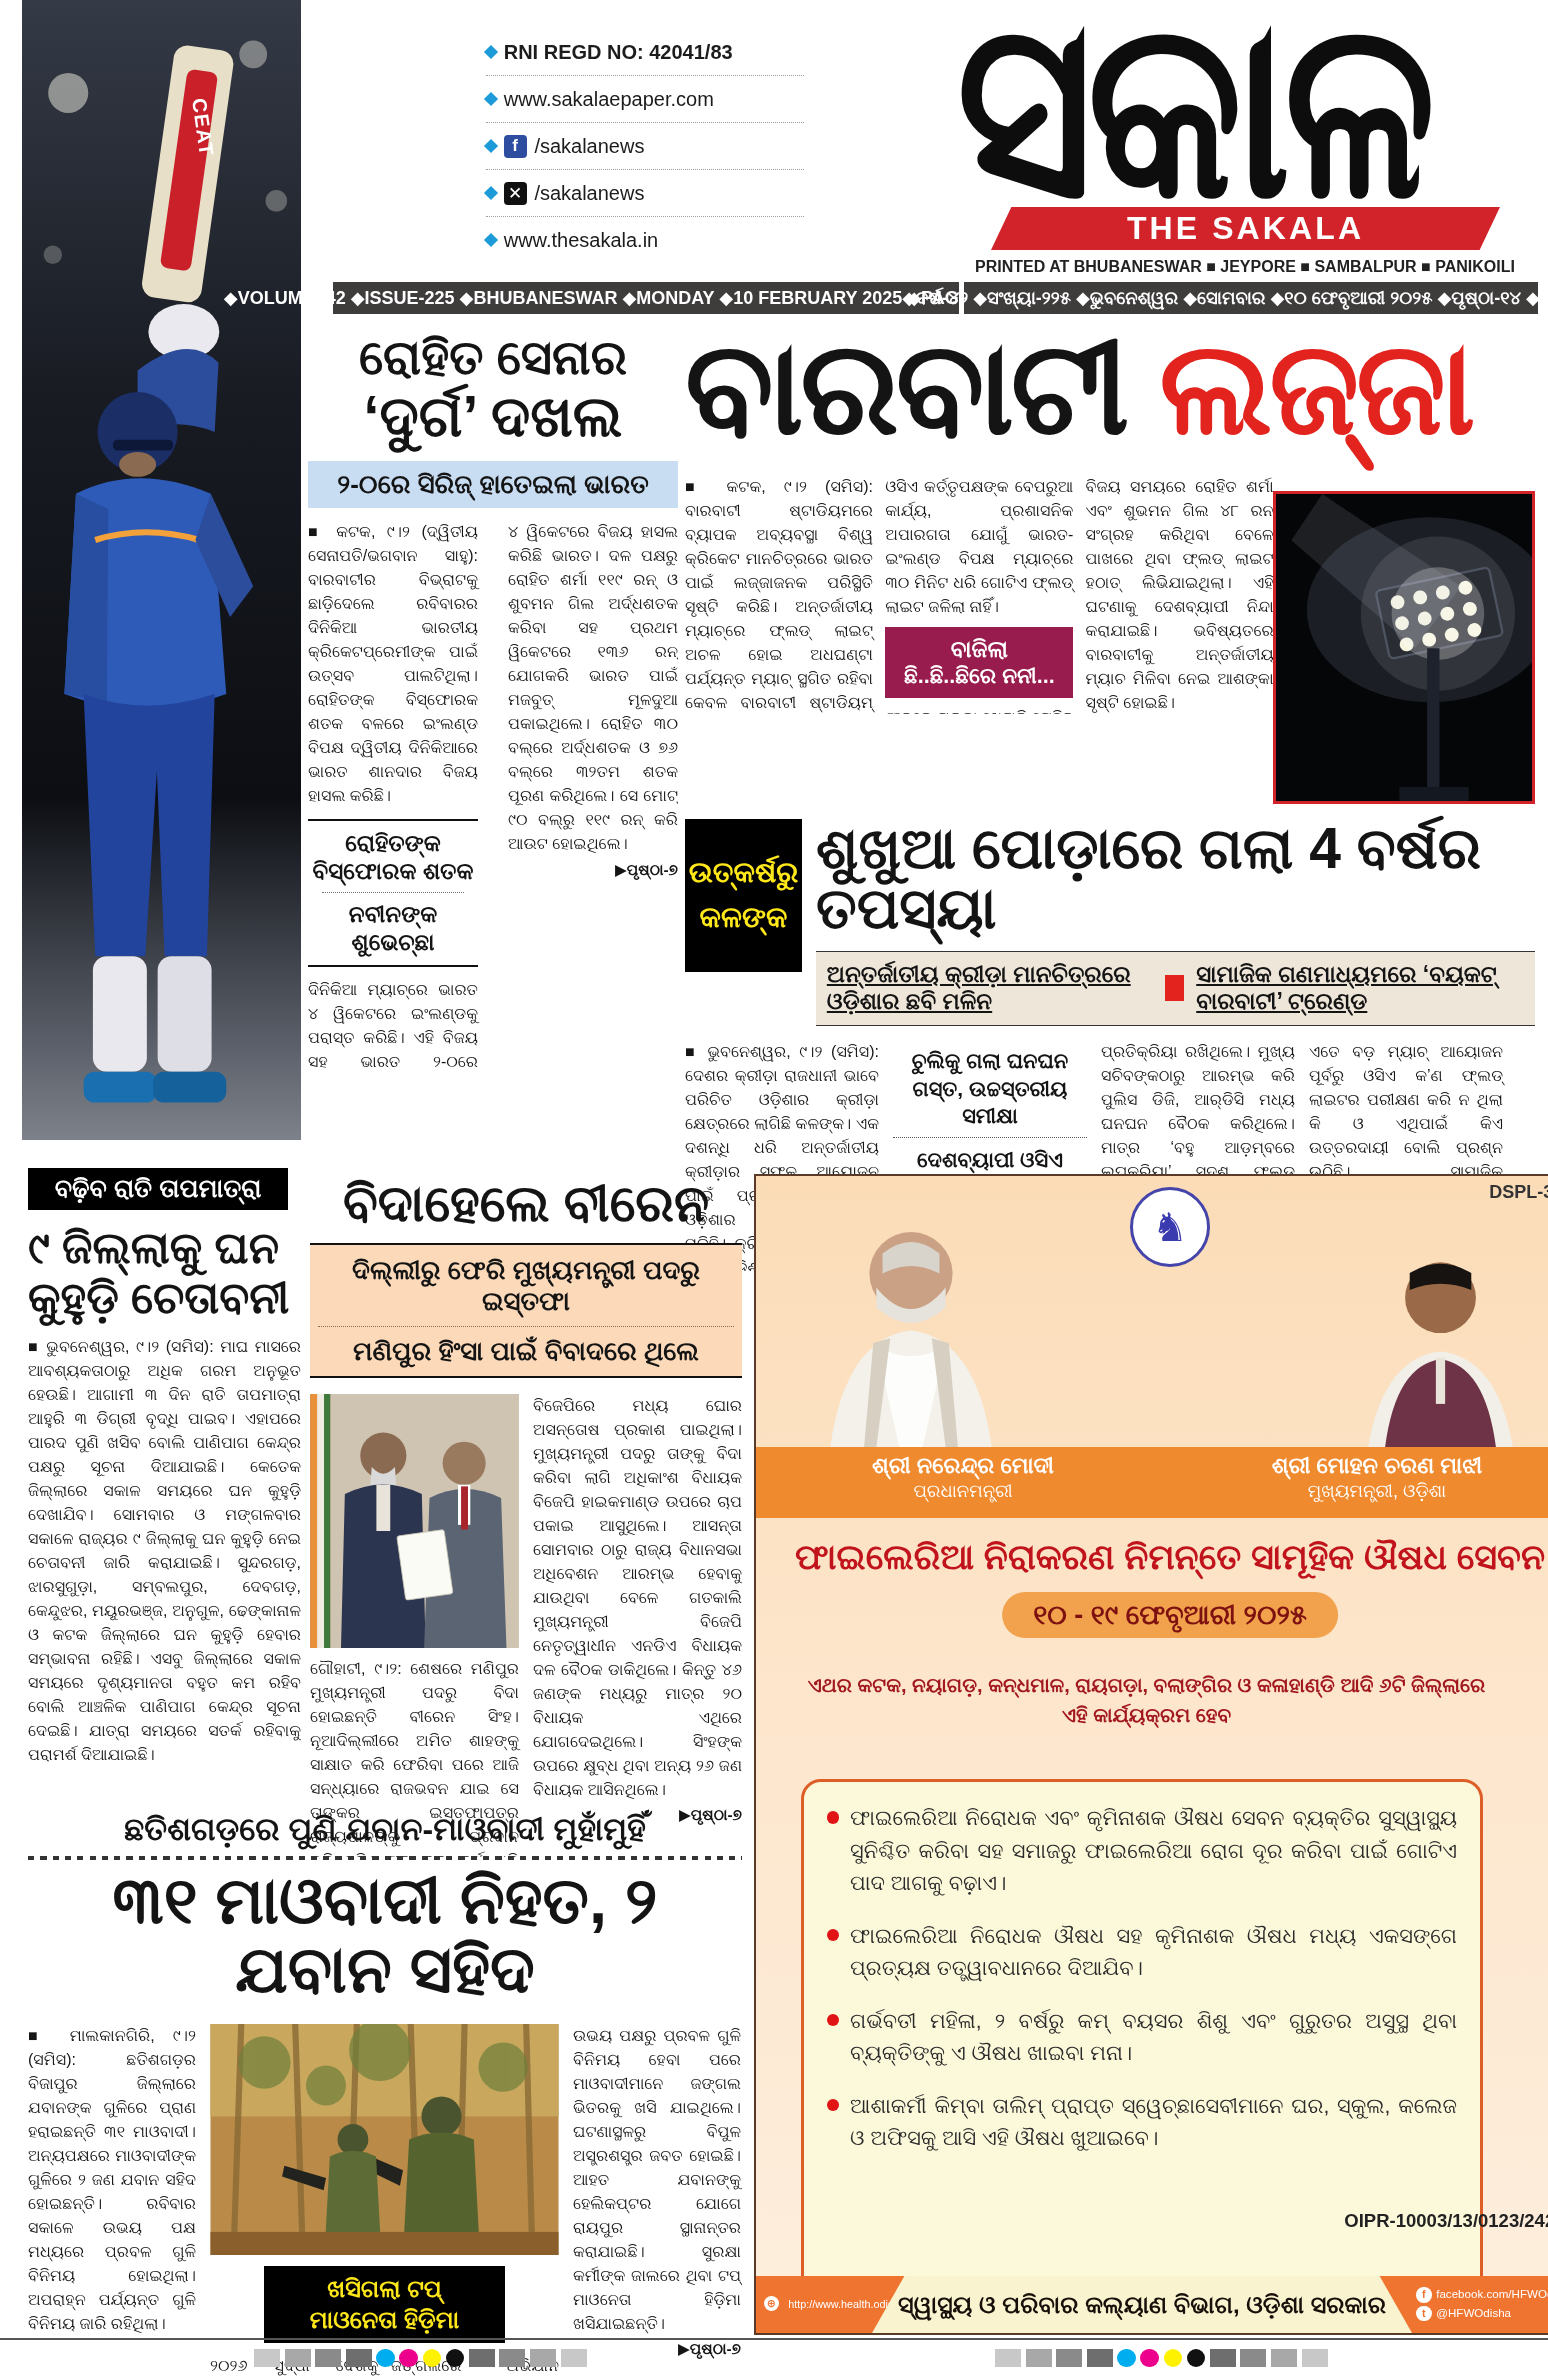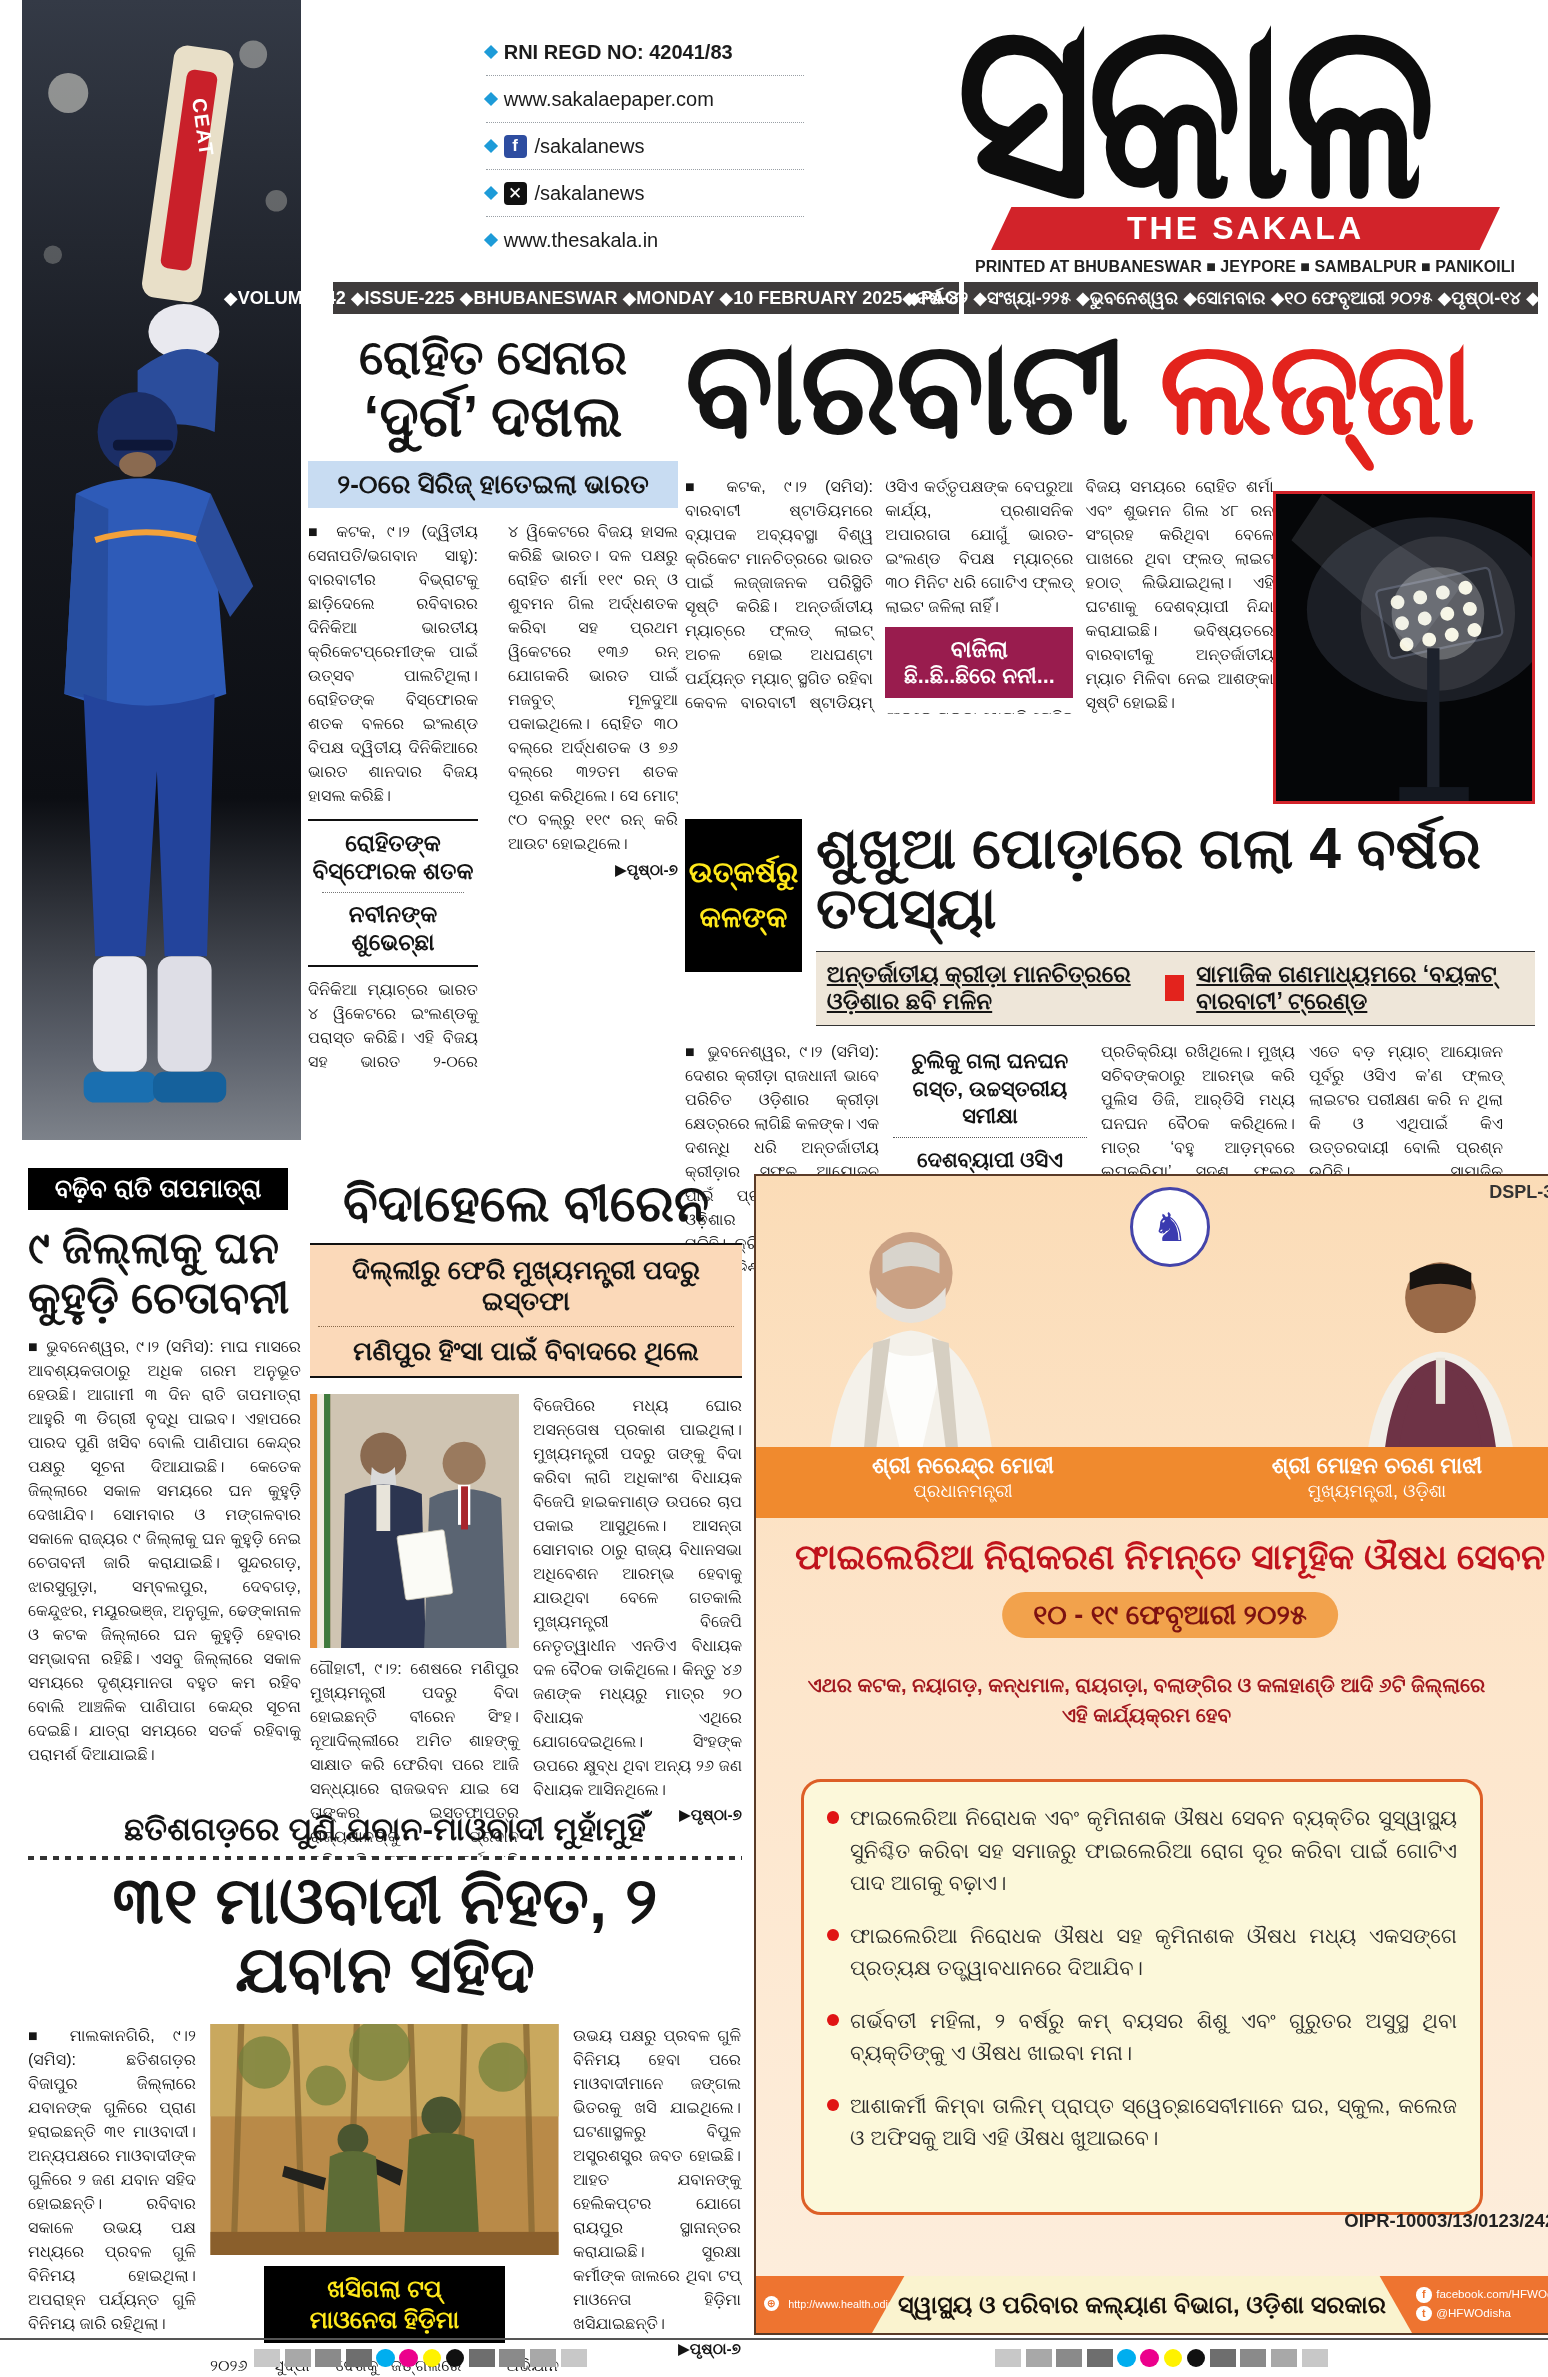--- a/index.html
+++ b/index.html
@@ -84,21 +84,21 @@
   .dspl{position:absolute;right:10.8px;top:6.2px;font-weight:bold;font-size:18px;color:#333;}
   .emblem{position:absolute;left:50%;transform:translateX(-50%);top:10.8px;width:74px;height:74px;border-radius:50%;background:#fff;border:3.9px solid #4444aa;display:flex;align-items:center;justify-content:center;font-size:40px;color:#3b3bb0;}
   .ad-photo{position:absolute;overflow:hidden;}
   .ad-band{position:absolute;left:0;top:271px;width:100%;height:71px;background:#f08a2e;display:flex;}
   .cap{width:50%;text-align:center;color:#fff;}
   .cap .nm{font-weight:bold;font-size:22.4px;margin-top:6.2px;}
   .cap .tt{font-size:18px;margin-top:1.5px;}
   .ad-headline{position:absolute;left:0;top:361px;width:100%;text-align:center;font-weight:bold;font-size:35px;color:#c0131c;}
   .pill{position:absolute;left:50%;transform:translateX(-50%);top:416px;background:#f2a24c;border-radius:26px;padding:7.7px 31px;font-weight:bold;font-size:27px;color:#7d1111;white-space:nowrap;}
   .districts{position:absolute;left:46px;top:494px;width:689px;text-align:center;font-weight:bold;font-size:20px;color:#a2181f;line-height:1.5;}
-  .cream{position:absolute;left:45px;top:603px;width:682px;height:436px;background:#fcf8da;border:3.9px solid #dd5f27;border-radius:20px;padding:20px 23px;box-sizing:border-box;}
+  .cream{position:absolute;left:45px;top:603px;width:682px;height:556px;background:#fcf8da;border:3.9px solid #dd5f27;border-radius:20px;padding:20px 23px;box-sizing:border-box;}
   .bullet{display:flex;gap:10.8px;margin-bottom:20px;font-size:21px;line-height:1.55;color:#2a2a2a;text-align:justify;}
   .bdot{width:12.3px;height:12.3px;border-radius:50%;background:#e01414;flex:0 0 auto;margin-top:9.3px;}
   .oipr{position:absolute;right:18.5px;top:1034px;font-weight:bold;font-size:18.5px;color:#222;}
   .ad-footer{position:absolute;left:0;bottom:0;width:100%;height:57px;background:#ee7430;}
   .ad-footer .mid{position:absolute;left:116px;top:0;width:540px;height:57px;background:#faf3cf;clip-path:polygon(6% 0,94% 0,100% 100%,0 100%);display:flex;align-items:center;justify-content:center;font-weight:bold;font-size:24px;color:#17100a;}
   .ad-footer .url{position:absolute;left:7.7px;top:20px;color:#fff;font-size:10.8px;display:flex;gap:4.6px;align-items:center;}
   .ad-footer .socials{position:absolute;right:9.3px;top:9.3px;color:#fff;font-size:11.6px;line-height:1.6;}
   .mini-ic{display:inline-flex;width:15.4px;height:15.4px;border-radius:50%;background:#fff;color:#ee7430;align-items:center;justify-content:center;font-weight:bold;font-size:10.8px;margin-right:4.6px;}
 
   

